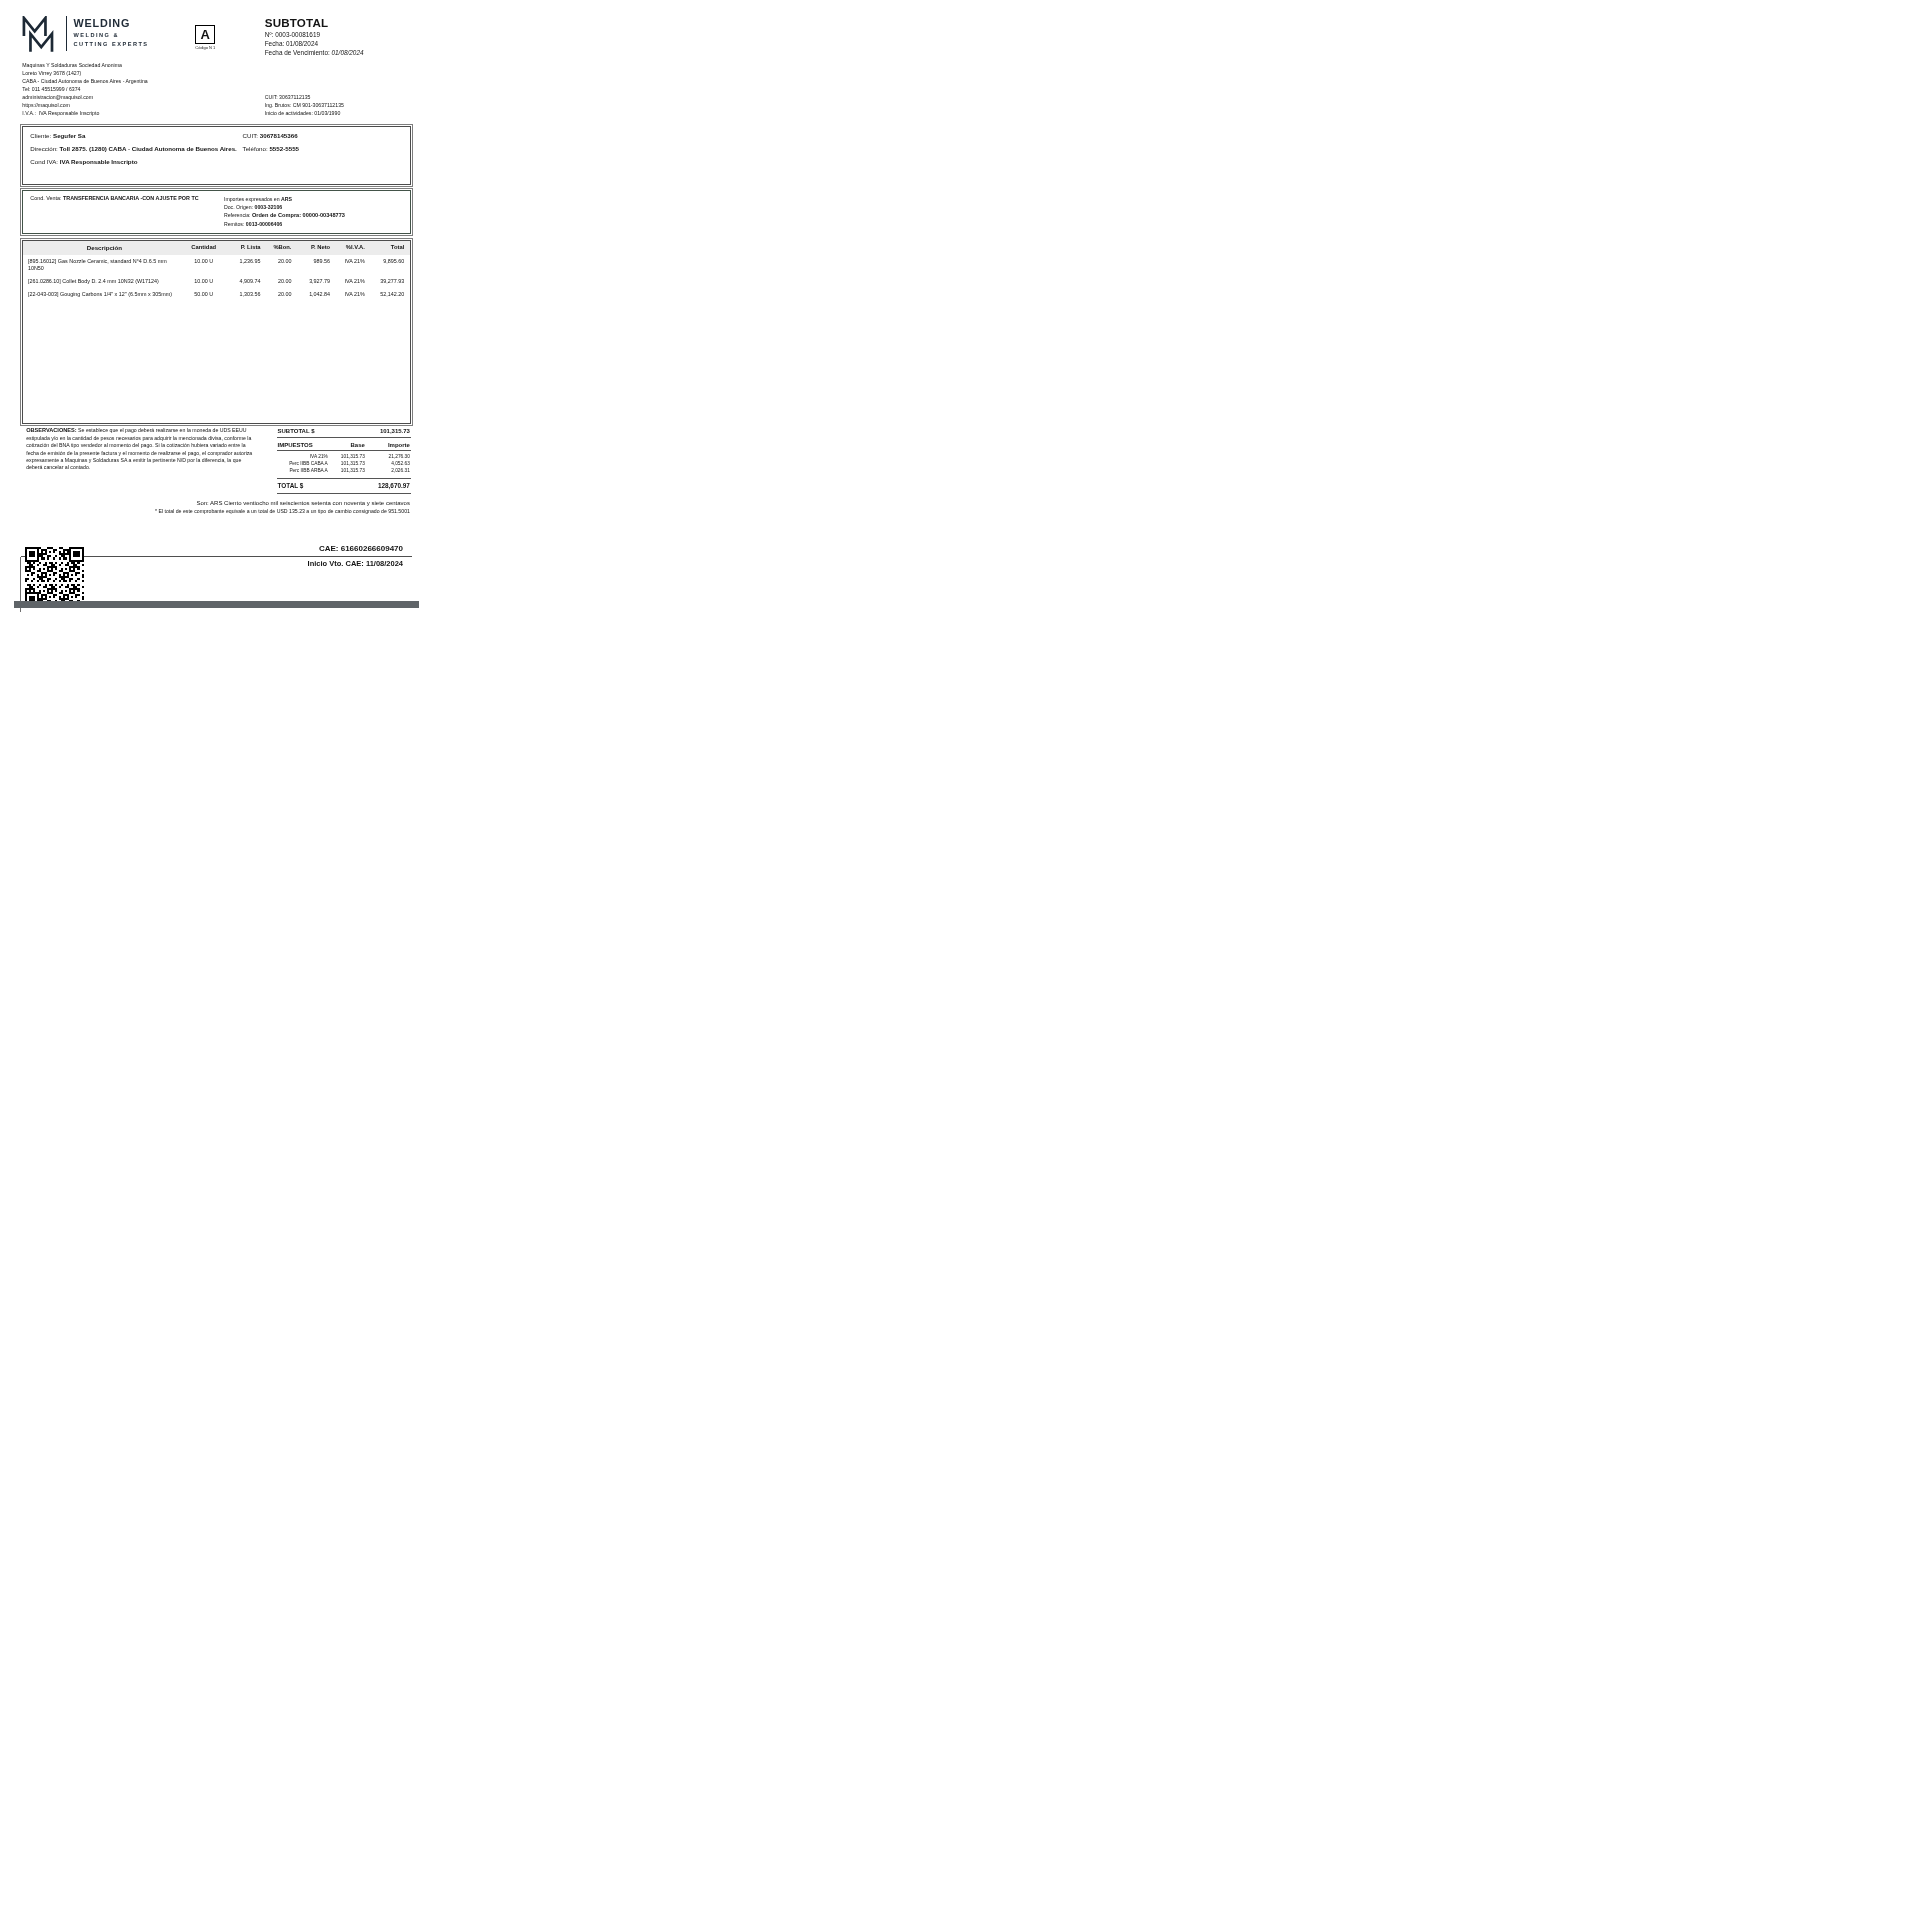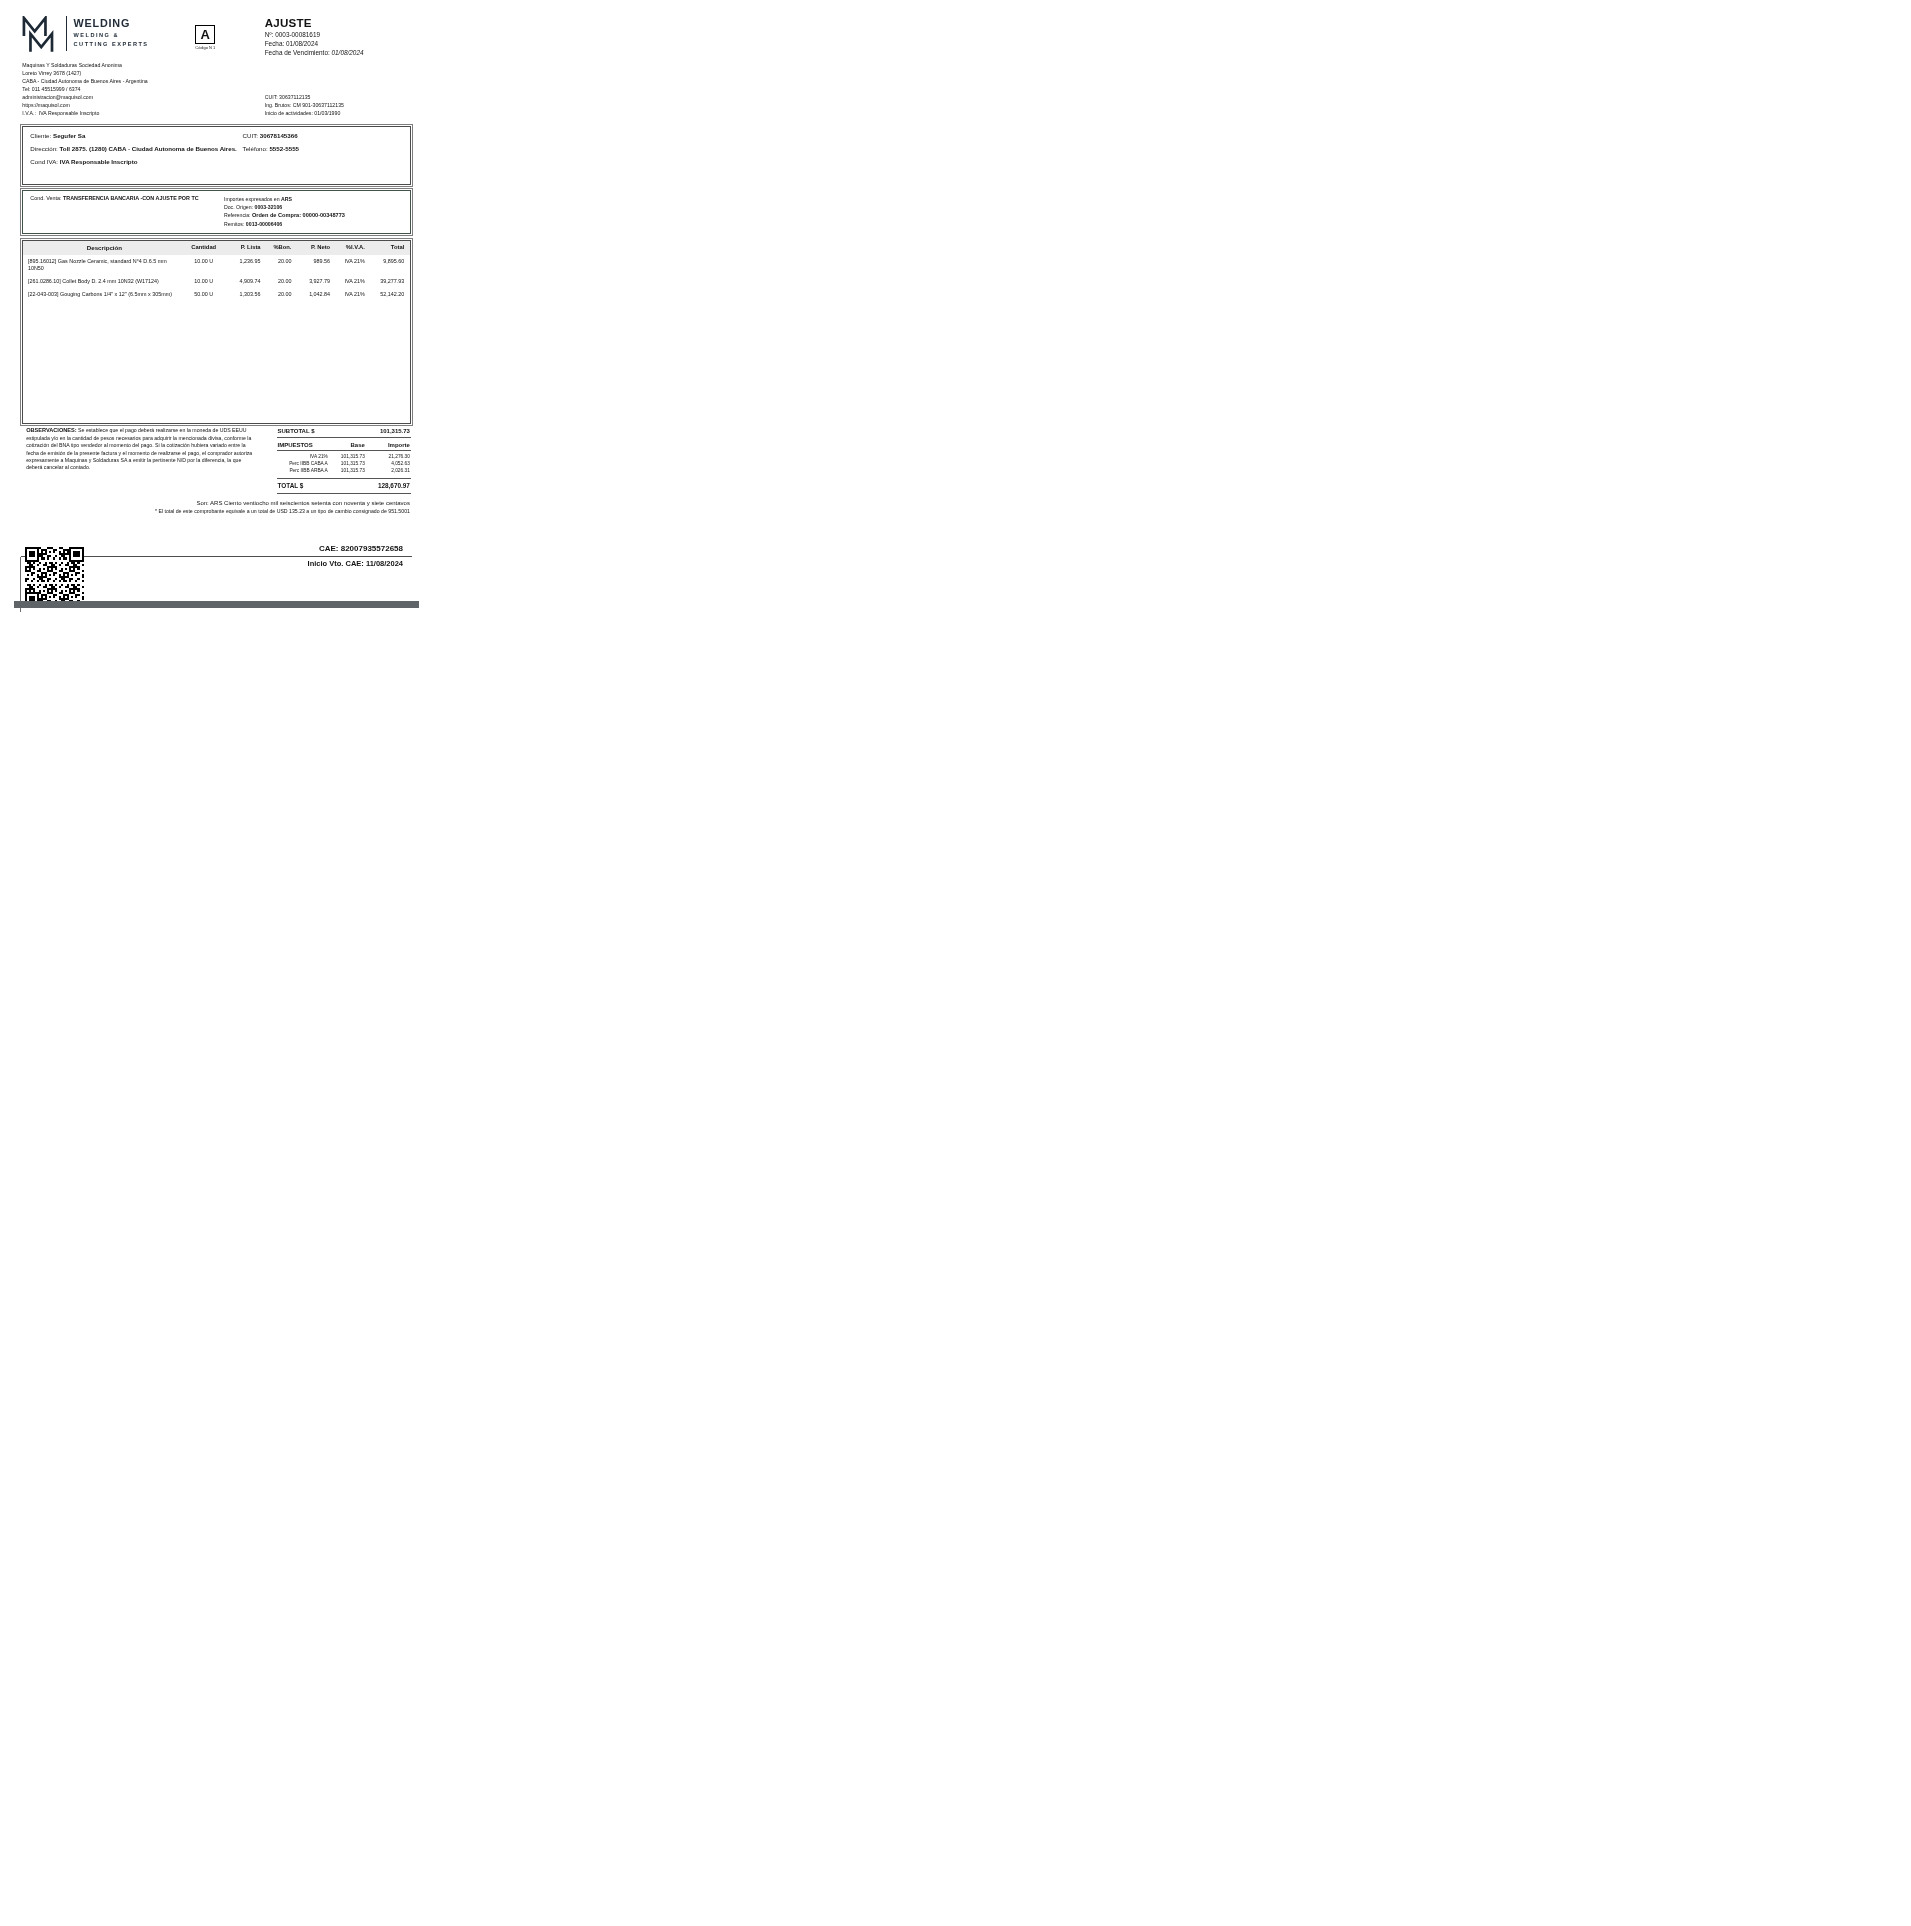--- a/index.html
+++ b/index.html
@@ -111,21 +111,21 @@
         <div class="brand-tag">CUTTING EXPERTS</div>
       </div>
     </div>
 
     <div class="doc-code">
       <div class="doc-code-letter">A</div>
       <div class="doc-code-caption">Código N 1</div>
     </div>
 
     <div class="invoice-block">
-      <div class="invoice-title">AJUSTE</div>
+      <div class="invoice-title">SUBTOTAL</div>
       <div class="invoice-line">
         <span class="lbl">Nº:</span>
         <span>0003-00081619</span>
       </div>
       <div class="invoice-line">
         <span class="lbl">Fecha:</span>
         <span>01/08/2024</span>
       </div>
       <div class="invoice-line">
         <span class="lbl">Fecha de Vencimiento:</span>
@@ -676,21 +676,21 @@
         <i style="grid-area:29 / 1"></i>
         <i style="grid-area:29 / 2"></i>
         <i style="grid-area:29 / 3"></i>
         <i style="grid-area:29 / 4"></i>
         <i style="grid-area:29 / 5"></i>
         <i style="grid-area:29 / 6"></i>
         <i style="grid-area:29 / 7"></i>
       </div>
     <div class="cae-line">
       <span>CAE:</span>
-      <span>82007935572658</span>
+      <span>61660266609470</span>
     </div>
     <div class="footer-rule"></div>
     <div class="cae-due">
       <span>Inicio Vto. CAE:</span>
       <span>11/08/2024</span>
     </div>
   </div>
 
   <div class="bottom-bar"></div>
 </div>

